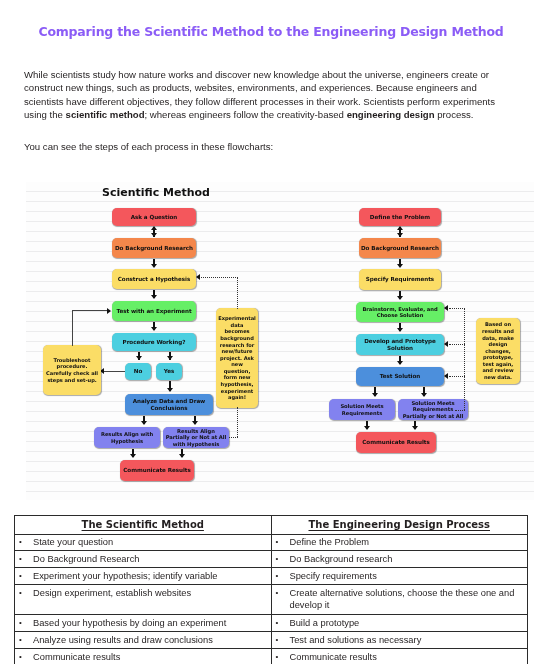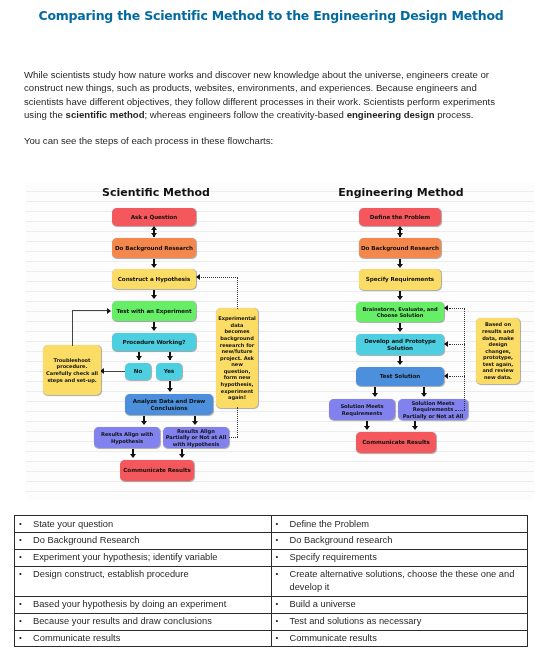--- a/index.html
+++ b/index.html
@@ -8,36 +8,36 @@
     width: 542px; height: 664px;
     background: #ffffff;
     font-family: "Liberation Sans", sans-serif;
     color: #231f20;
     overflow: hidden;
     position: relative;
   }
 
   
   .doc-title{
-    position:absolute; left:0; top:8px; width:542px;
+    position:absolute; left:0; top:24px; width:542px;
     text-align:center;
     font-family:"DejaVu Sans", sans-serif;
     font-size:12.5px; font-weight:700;
     letter-spacing:-0.2px;
-    color:#0369a1;
+    color:#8b5cf6;
   }
 
   
   .intro{
     position:absolute; left:24px; top:68px; width:494px;
     font-size:9.6px; line-height:13.3px; color:#231f20;
     text-align:left;
   }
   .intro b{ font-weight:700; }
-  .intro .p2{ margin-top:13px; }
+  .intro .p2{ margin-top:19px; }
 
   
   .charts{
     position:absolute; left:26px; top:182px;
     width:508px; height:318px;
     background:#fdfdfd;
     overflow:hidden;
   }
   .ruling{
     position:absolute; inset:0;
@@ -222,21 +222,20 @@
 
   <div class="node c-red" style="left:94px; top:278px; width:74px; height:21px;">Communicate Results</div>
 
   <div class="node c-yellow note" style="left:190px; top:126px; width:42px; height:100px;">Experimental data becomes background research for new/future project. Ask new question, form new hypothesis, experiment again!</div>
   <div class="dline-v" style="left:211px; top:95px; height:32px;"></div>
   <div class="dline-h" style="left:175px; top:95px; width:37px;"></div>
   <div class="arrow-l" style="left:170px; top:92px;"></div>
   <div class="dline-v" style="left:211px; top:225px; height:30px;"></div>
   <div class="dline-h" style="left:203px; top:255px; width:9px;"></div>
 
-  <div class="chart-title" id="eng-title">Engineering Method</div>
 
   <div class="node c-red" style="left:333px; top:26px; width:82px; height:18px;">Define the Problem</div>
   <div class="vline" style="left:373px; top:45px; height:10px;"></div>
   <div class="arrow-d" style="left:370.6px; top:51px;"></div>
   <div class="arrow-u" style="left:370.6px; top:44px;"></div>
 
   <div class="node c-orange" style="left:333px; top:56px; width:82px; height:20px;">Do Background Research</div>
   <div class="vline" style="left:373px; top:77px; height:7px;"></div>
   <div class="arrow-d" style="left:370.6px; top:82px;"></div>
 
@@ -282,20 +281,24 @@
   <div class="dline-h" style="left:429px; top:228px; width:10px;"></div>
 </div>
 
 <table class="cmp">
   <colgroup>
       <col style="width:50%">
       <col style="width:50%">
     </colgroup>
   <tbody>
     <tr>
+      <td class="hdr"><u>The Scientific Method</u></td>
+      <td class="hdr"><u>The Engineering Design Process</u></td>
+    </tr>
+    <tr>
       <td>
           <div class="cell">
             <span class="bul">•</span>
             <span class="txt">State your question</span>
           </div>
         </td>
       <td>
           <div class="cell">
             <span class="bul">•</span>
             <span class="txt">Define the Problem</span>
@@ -327,49 +330,49 @@
           <div class="cell">
             <span class="bul">•</span>
             <span class="txt">Specify requirements</span>
           </div>
         </td>
     </tr>
     <tr class="tall">
       <td>
           <div class="cell">
             <span class="bul">•</span>
-            <span class="txt">Design construct, establish procedure</span>
+            <span class="txt">Design experiment, establish websites</span>
           </div>
         </td>
       <td>
           <div class="cell">
             <span class="bul">•</span>
             <span class="txt">Create alternative solutions, choose the these one and develop it</span>
           </div>
         </td>
     </tr>
     <tr>
       <td>
           <div class="cell">
             <span class="bul">•</span>
             <span class="txt">Based your hypothesis by doing an experiment</span>
           </div>
         </td>
       <td>
           <div class="cell">
             <span class="bul">•</span>
-            <span class="txt">Build a universe</span>
-          </div>
-        </td>
-    </tr>
-    <tr>
-      <td>
-          <div class="cell">
-            <span class="bul">•</span>
-            <span class="txt">Because your results and draw conclusions</span>
+            <span class="txt">Build a prototype</span>
+          </div>
+        </td>
+    </tr>
+    <tr>
+      <td>
+          <div class="cell">
+            <span class="bul">•</span>
+            <span class="txt">Analyze using results and draw conclusions</span>
           </div>
         </td>
       <td>
           <div class="cell">
             <span class="bul">•</span>
             <span class="txt">Test and solutions as necessary</span>
           </div>
         </td>
     </tr>
     <tr>

